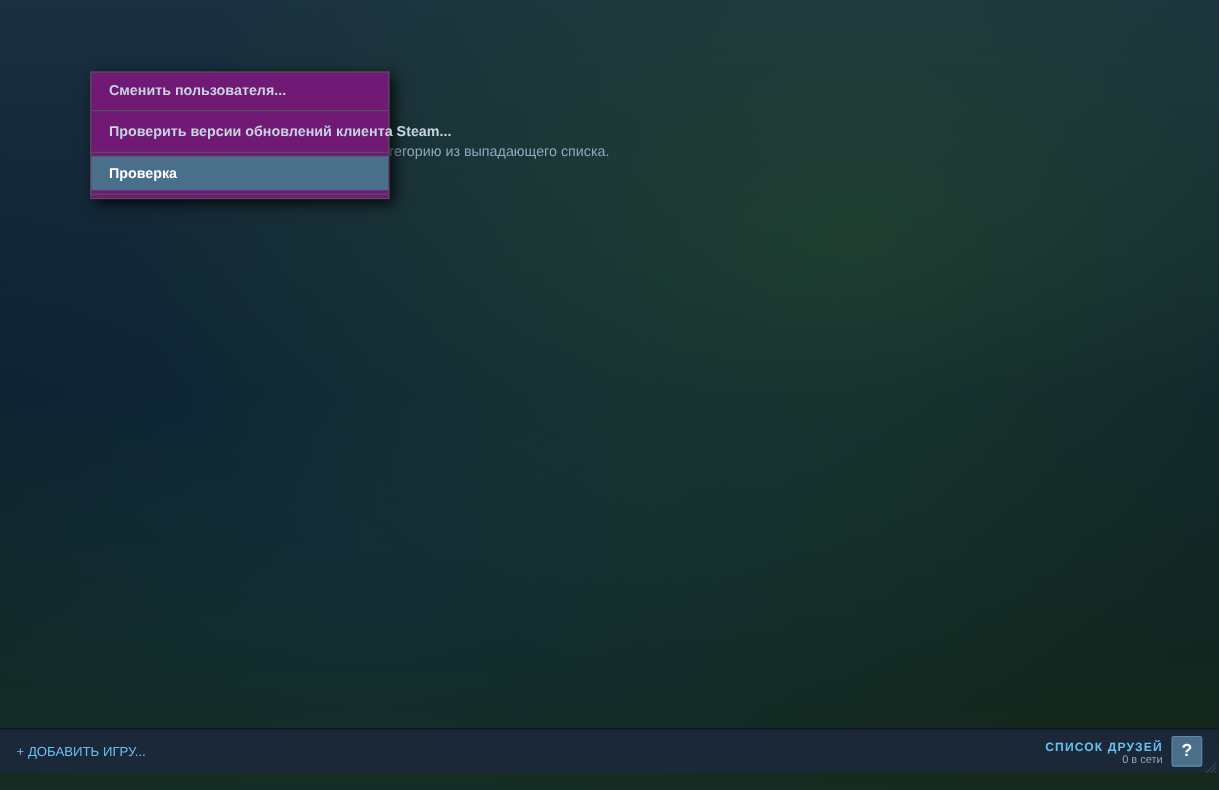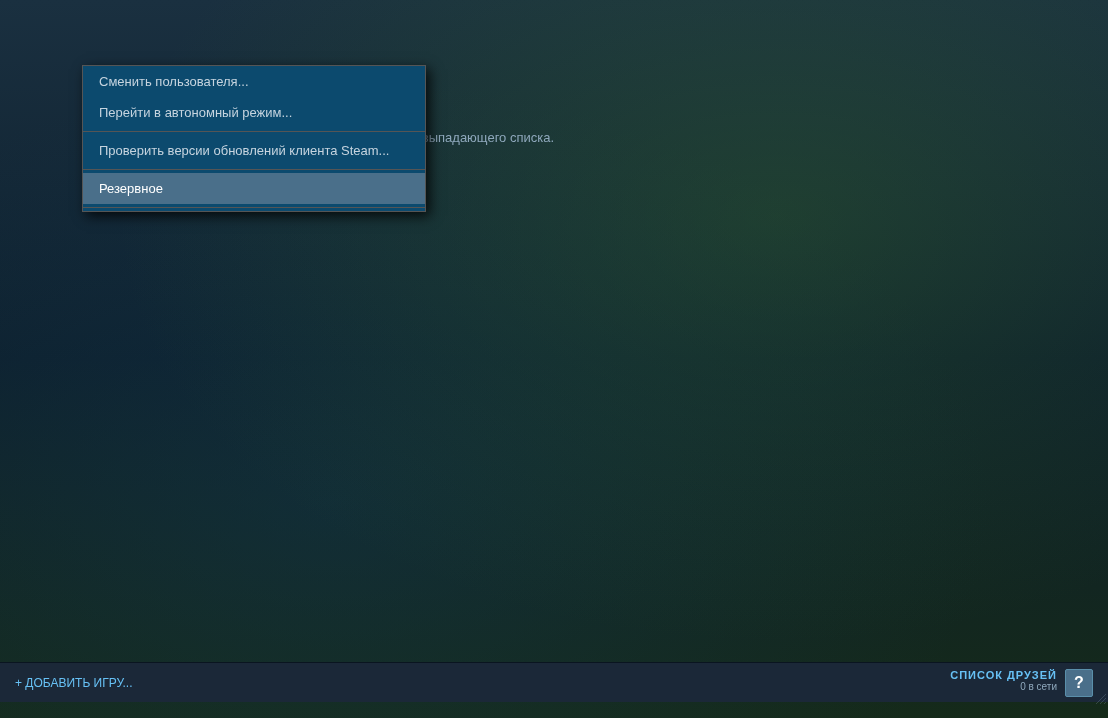--- a/index.html
+++ b/index.html
@@ -177,21 +177,21 @@
       font-size: 12px;
       cursor: pointer;
       display: flex;
       align-items: center;
       gap: 5px;
     }
 
     #friends-area {
       margin-left: auto;
       display: flex;
-      align-items: flex-start;
+      align-items: flex-end;
       gap: 8px;
     }
 
     #friends-list-text {
       text-align: right;
     }
 
     #friends-label {
       color: #67c1f5;
       font-size: 11px;
@@ -227,25 +227,26 @@
       bottom: 2px;
       right: 2px;
       opacity: 0.5;
     }
 
     
     #dropdown-menu {
       position: absolute;
       top: 65px;
       left: 82px;
-      width: 344px;
-      background: #0c4a6e;
+      width: 272px;
+      background: #701a75;
       border: 1px solid #555;
       z-index: 1000;
       box-shadow: 4px 4px 12px rgba(0,0,0,0.8);
+      font-weight: bold;
     }
 
     .dropdown-item {
       padding: 8px 16px;
       color: #c6d4df;
       font-size: 13px;
       cursor: pointer;
       white-space: nowrap;
     }
 
@@ -367,25 +368,24 @@
 <div id="main-area">
   <div class="bg-gradient"></div>
   <div id="sidebar"></div>
   <div id="content-area">
     <div id="content-message">Выберите другую категорию из выпадающего списка.</div>
   </div>
 </div>
 
 <div id="dropdown-menu">
   <div class="dropdown-item">Сменить пользователя...</div>
-  <div class="dropdown-item">Перейти в автономный режим...</div>
   <div class="dropdown-separator"></div>
   <div class="dropdown-item">Проверить версии обновлений клиента Steam...</div>
   <div class="dropdown-separator"></div>
-  <div class="dropdown-item highlighted">Резервное</div>
+  <div class="dropdown-item highlighted">Проверка</div>
   <div class="dropdown-separator"></div>
 </div>
 
 <div id="bottom-bar">
   <div id="add-game">+ ДОБАВИТЬ ИГРУ...</div>
   <div id="friends-area">
     <div id="friends-list-text">
       <div id="friends-label">СПИСОК ДРУЗЕЙ</div>
       <div id="friends-count">0 в сети</div>
     </div>

